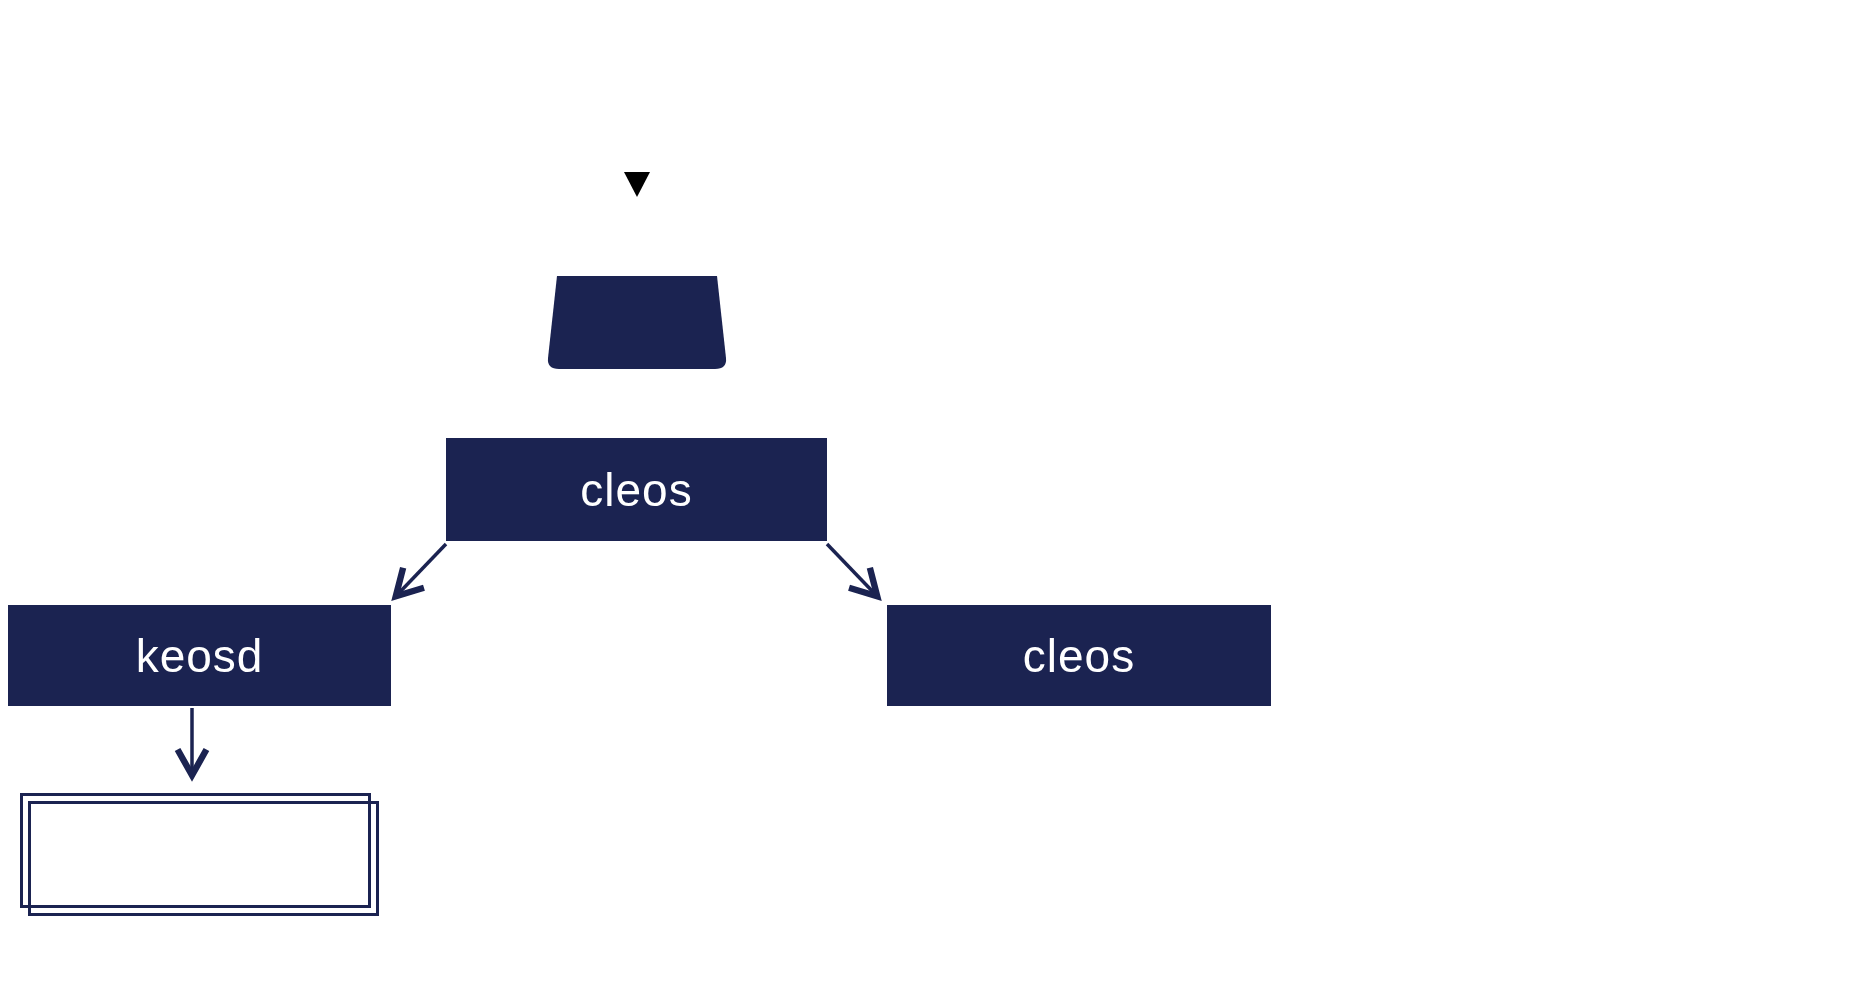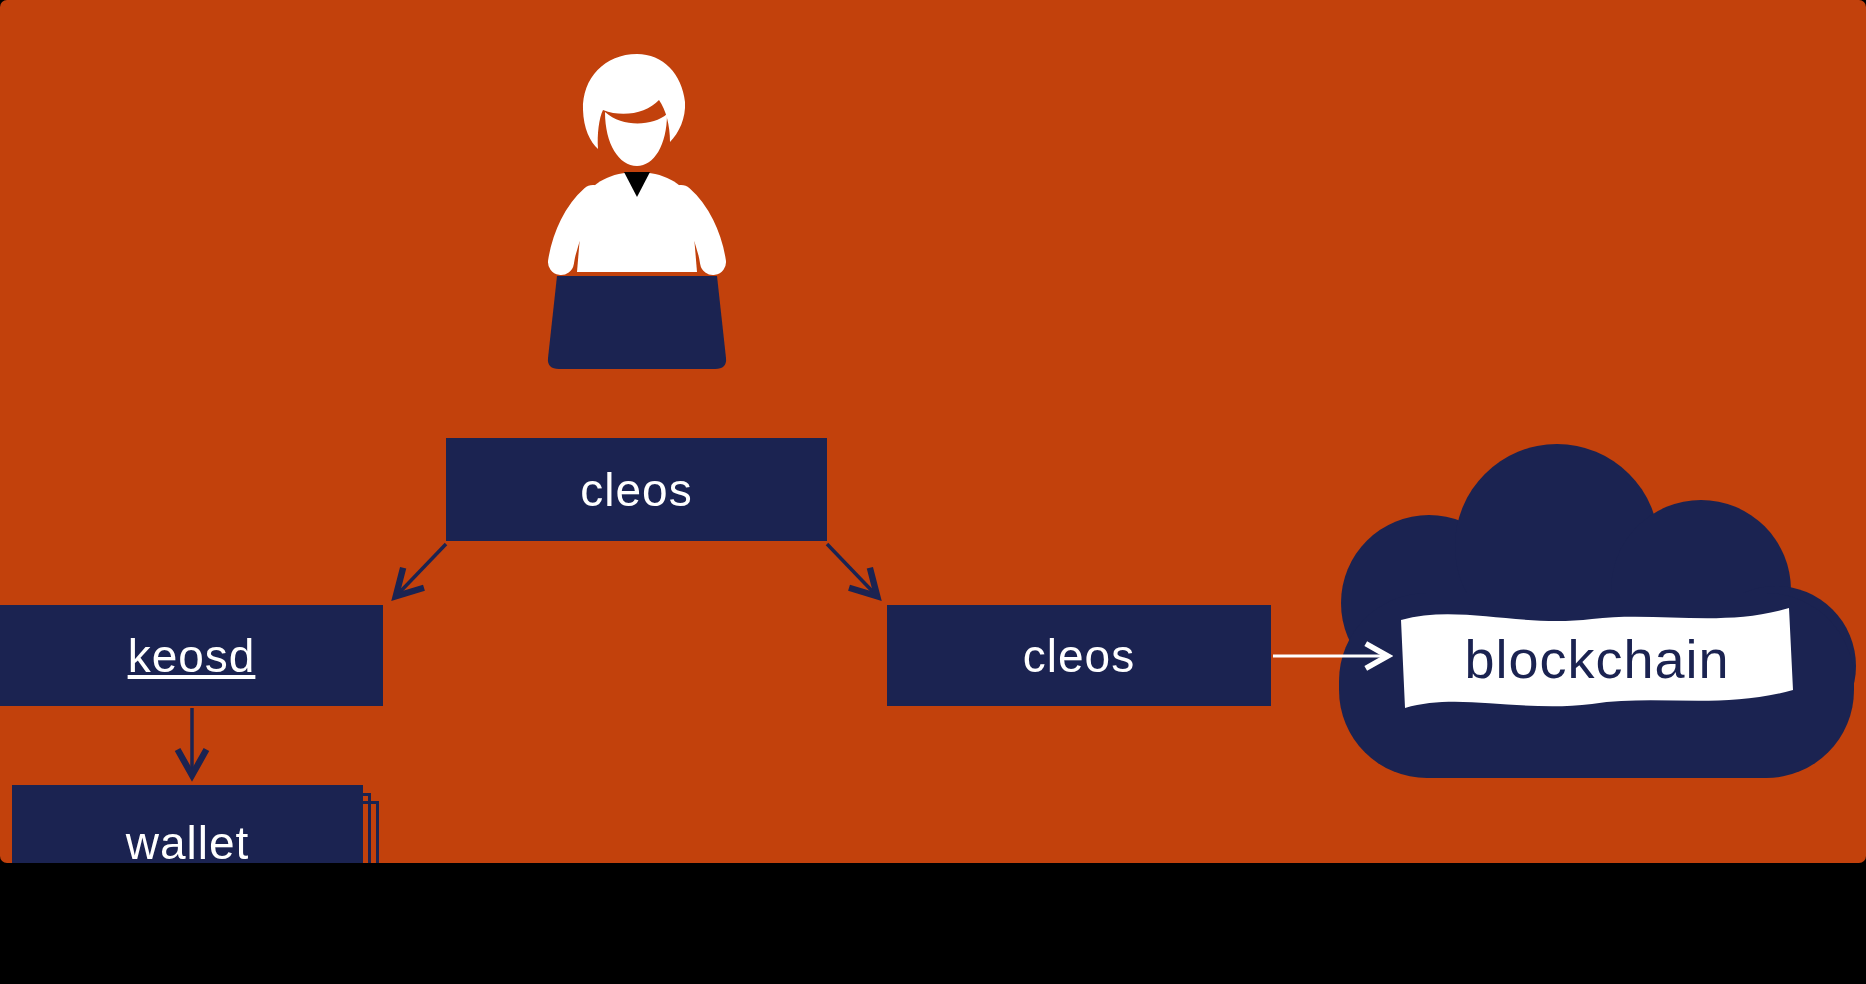--- a/index.html
+++ b/index.html
@@ -1,26 +1,26 @@
 <!DOCTYPE html>
 <html><head>
 <meta charset="utf-8">
 <style>
   html,body { margin:0; padding:0; background:#000; }
   .canvas {
-    position:relative; width:1866px; height:863px; background:#c2410c;
-    font-family:"Liberation Sans","DejaVu Sans",sans-serif; overflow:hidden;border-radius:7px;
+    position:relative; width:1866px; height:984px; background:#ffffff;
+    font-family:"Liberation Sans","DejaVu Sans",sans-serif; overflow:hidden;
   }
   .box {
     position:absolute; background:#1b2351; color:#ffffff;
     display:flex; align-items:center; justify-content:center;
     font-size:46px; letter-spacing:1px;
   }
   #node-cleos  { left:446px; top:438px; width:381px; height:103px; }
-  #node-keosd  { left:0px;   top:605px; width:383px; height:101px;text-decoration:underline; }
+  #node-keosd  { left:8px;   top:605px; width:383px; height:101px; }
   #node-nodeos { left:887px; top:605px; width:384px; height:101px; }
   #node-wallet { left:12px;  top:785px; width:351px; height:115px; }
   .stack-layer {
     position:absolute; width:351px; height:115px;
     border:3px solid #1b2351; background:transparent; box-sizing:border-box;
   }
   #wallet-layer-1 { left:20px; top:793px; }
   #wallet-layer-2 { left:28px; top:801px; }
   .person { position:absolute; left:527px; top:48px; width:220px; height:325px; }
   .cloud  { position:absolute; left:1309px; top:438px; width:553px; height:347px; }
@@ -60,37 +60,21 @@
   <div class="box" id="node-keosd">
     <span>keosd</span>
   </div>
 
   <div class="box" id="node-nodeos">
     <span>cleos</span>
   </div>
 
   <div class="stack-layer" id="wallet-layer-2"></div>
   <div class="stack-layer" id="wallet-layer-1"></div>
-  <div class="box" id="node-wallet">
-    <span>wallet</span>
-  </div>
 
-  <div class="cloud">
-    <svg viewBox="0 0 553 347" width="553" height="347">
-      <g fill="#1b2351">
-        <circle cx="120" cy="165" r="88"></circle>
-        <circle cx="248" cy="108" r="102"></circle>
-        <circle cx="392" cy="152" r="90"></circle>
-        <circle cx="467" cy="228" r="80"></circle>
-        <rect x="30" y="155" width="515" height="185" rx="88"></rect>
-      </g>
-      <path fill="#ffffff" d="M92 182 C150 166 212 190 283 181 C348 173 414 190 480 170 L484 252 C414 272 348 256 283 266 C212 275 150 254 96 270 Z"></path>
-      <text class="banner-text" x="288" y="240" text-anchor="middle" fill="#1b2351">blockchain</text>
-    </svg>
-  </div>
 
   <svg class="arrows" width="1866" height="984">
     <defs>
       <marker id="mNavy" viewBox="0 0 12 12" refX="9" refY="6" markerWidth="11" markerHeight="11" orient="auto">
         <path d="M2 1.5 L10 6 L2 10.5" fill="none" stroke="#1b2351" stroke-width="2"></path>
       </marker>
       <marker id="mWhite" viewBox="0 0 12 12" refX="9" refY="6" markerWidth="11" markerHeight="11" orient="auto">
         <path d="M2 1.5 L10 6 L2 10.5" fill="none" stroke="#ffffff" stroke-width="2"></path>
       </marker>
     </defs>

